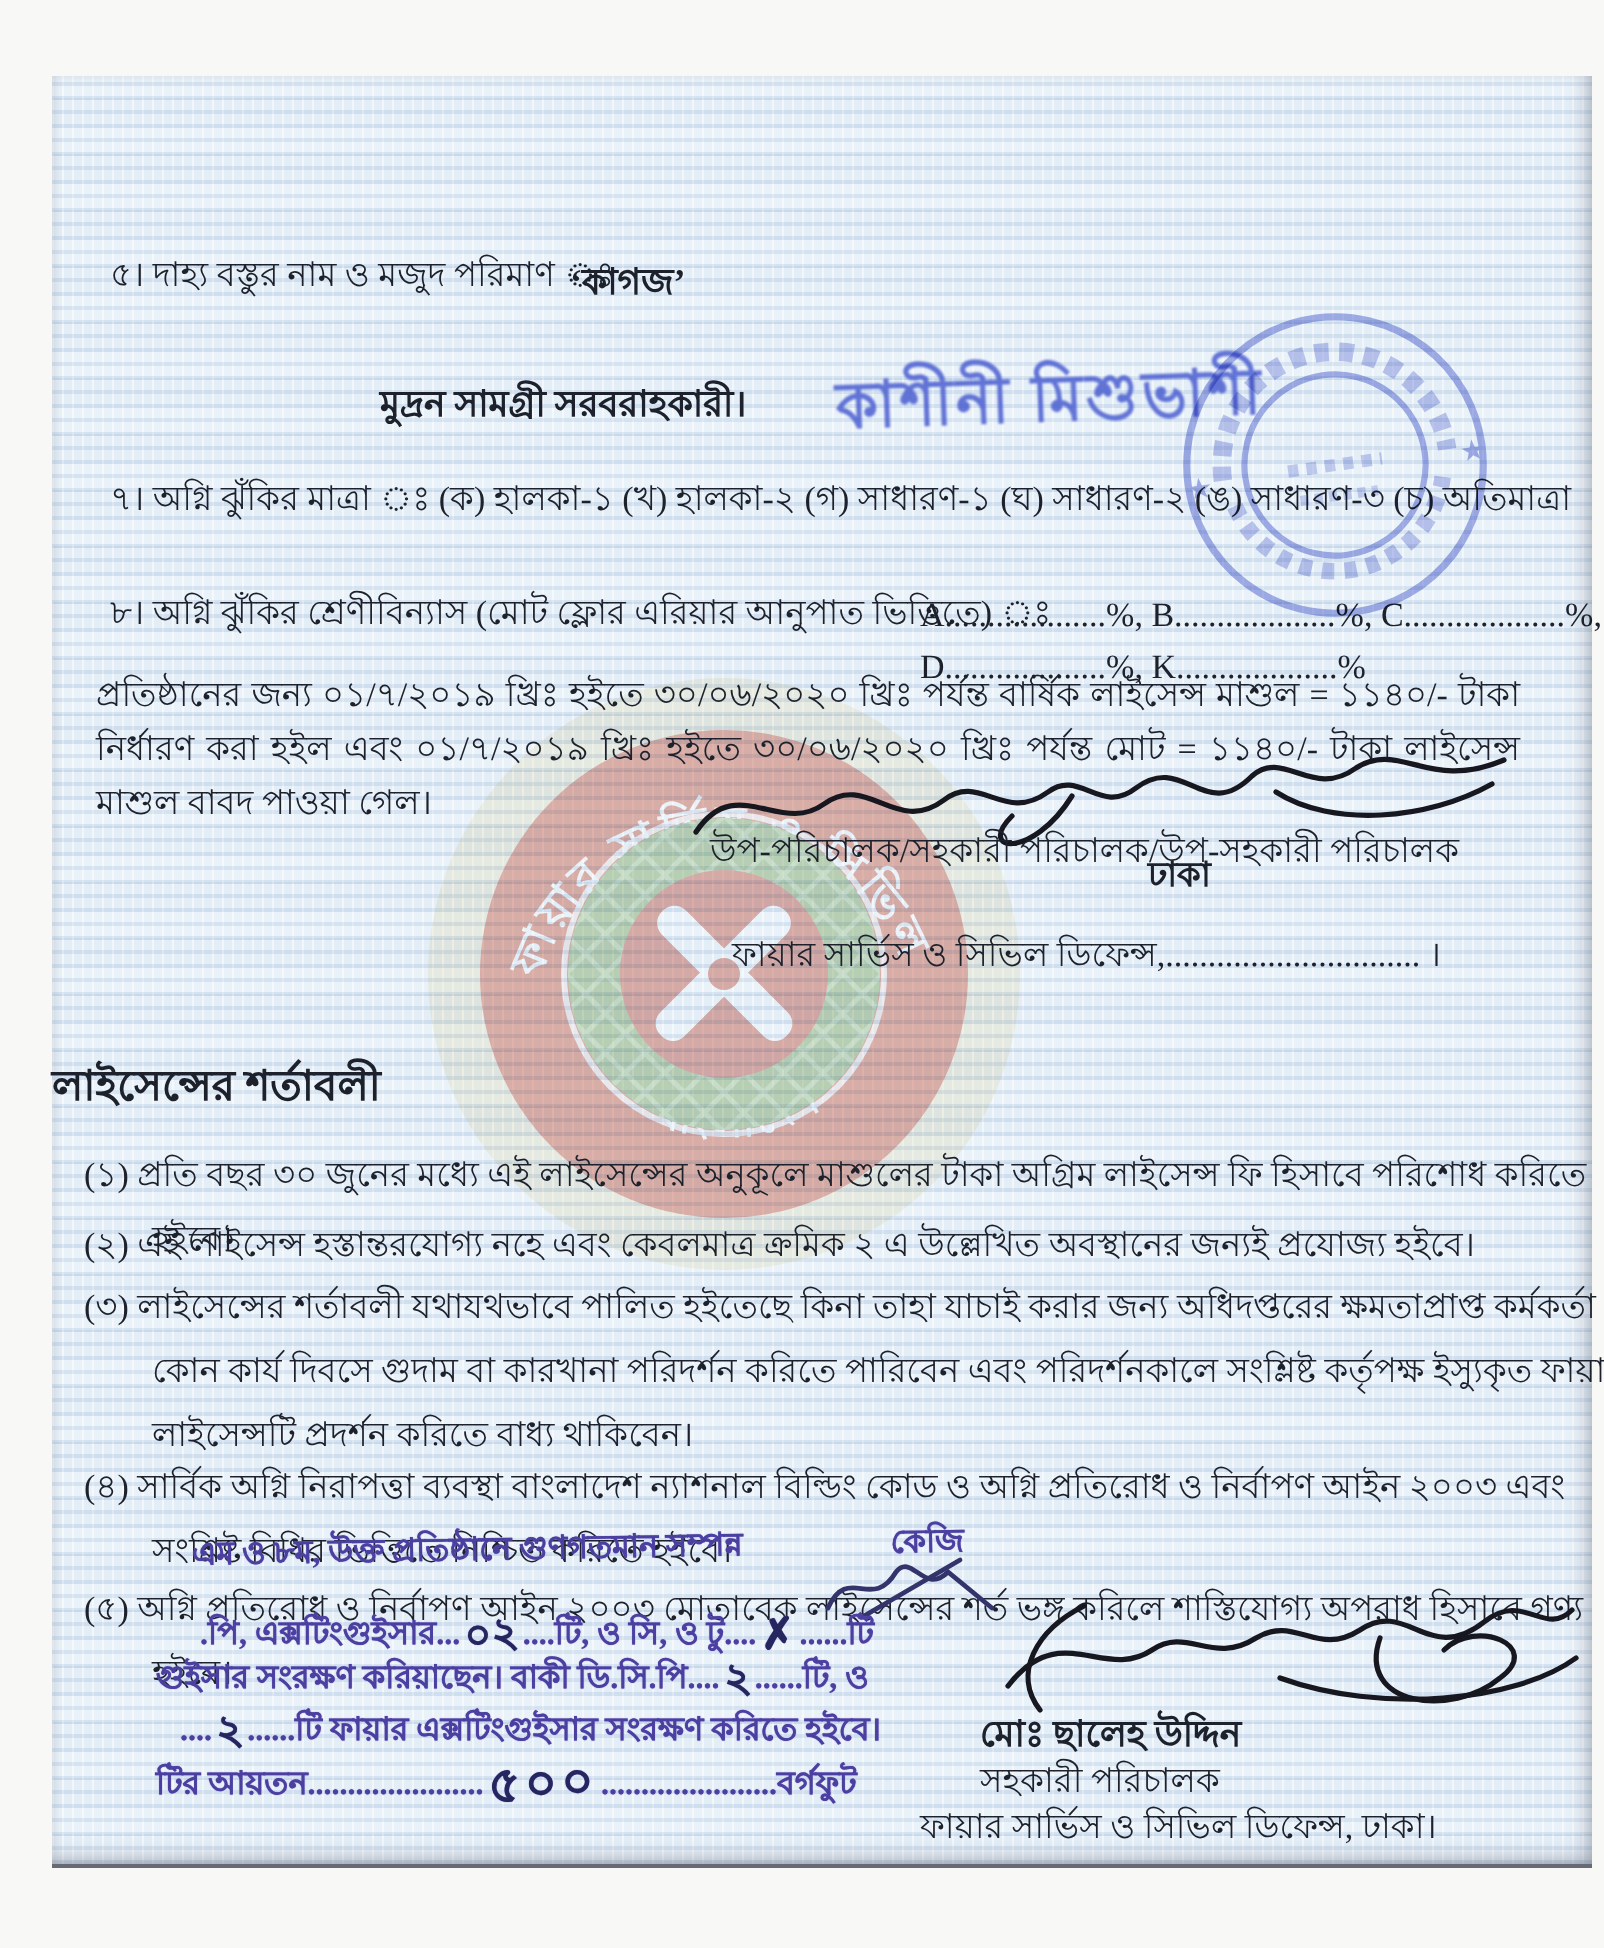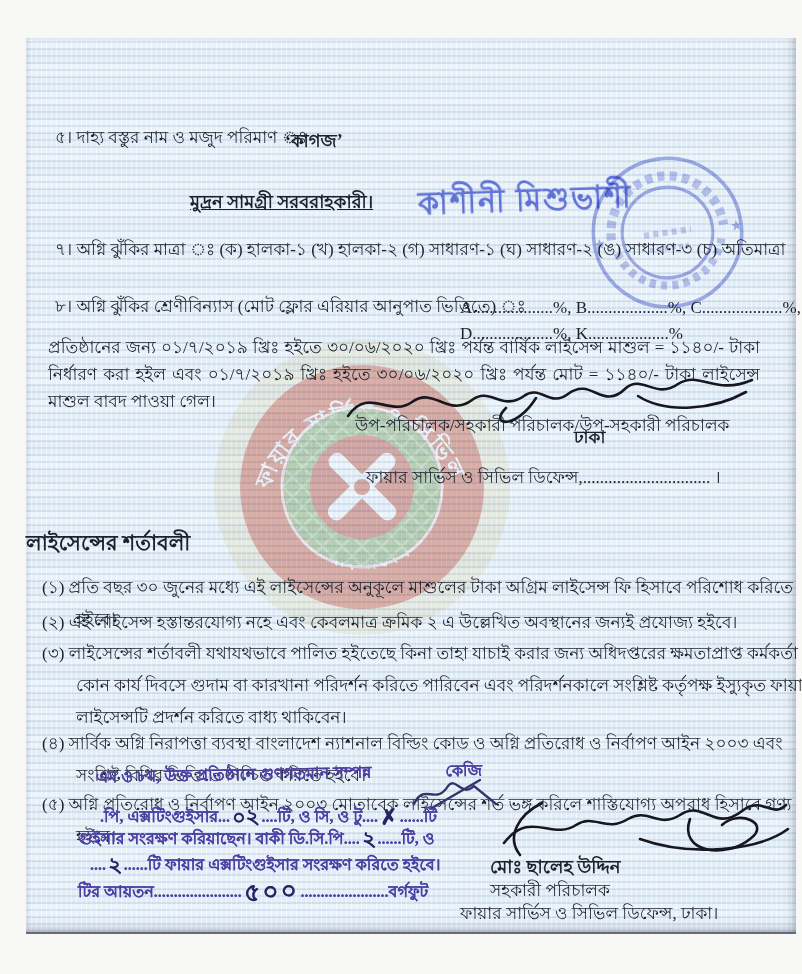--- a/index.html
+++ b/index.html
@@ -102,21 +102,21 @@
       <circle cx="150" cy="150" r="8" fill="#c9523e"></circle>
     </svg>
   </div>
 
   <div class="abs t" style="left:29px;top:88px;">
     <span>৫।</span>
     <span>দাহ্য বস্তুর নাম ও মজুদ পরিমাণ ঃ</span>
   </div>
   <div class="abs t b" style="left:259px;top:91px;font-size:18px;">‘কাগজ’</div>
 
-  <div class="abs t b" style="left:164px;top:152px;font-size:18px;text-decoration:underline;">মুদ্রন সামগ্রী সরবরাহকারী।</div>
+  <div class="abs t b" style="left:164px;top:152px;font-size:18px;">মুদ্রন সামগ্রী সরবরাহকারী।</div>
 
   <div class="abs t" style="left:29px;top:200px;">
     <span>৭।</span>
     <span>অগ্নি ঝুঁকির মাত্রা ঃ (ক) হালকা-১ (খ) হালকা-২ (গ) সাধারণ-১ (ঘ) সাধারণ-২ (ঙ) সাধারণ-৩ (চ) অতিমাত্রা</span>
   </div>
 
   <div class="abs t" style="left:29px;top:257px;">
     <span>৮।</span>
     <span>অগ্নি ঝুঁকির শ্রেণীবিন্যাস (মোট ফ্লোর এরিয়ার আনুপাত ভিত্তিতে) ঃ</span>
   </div>

